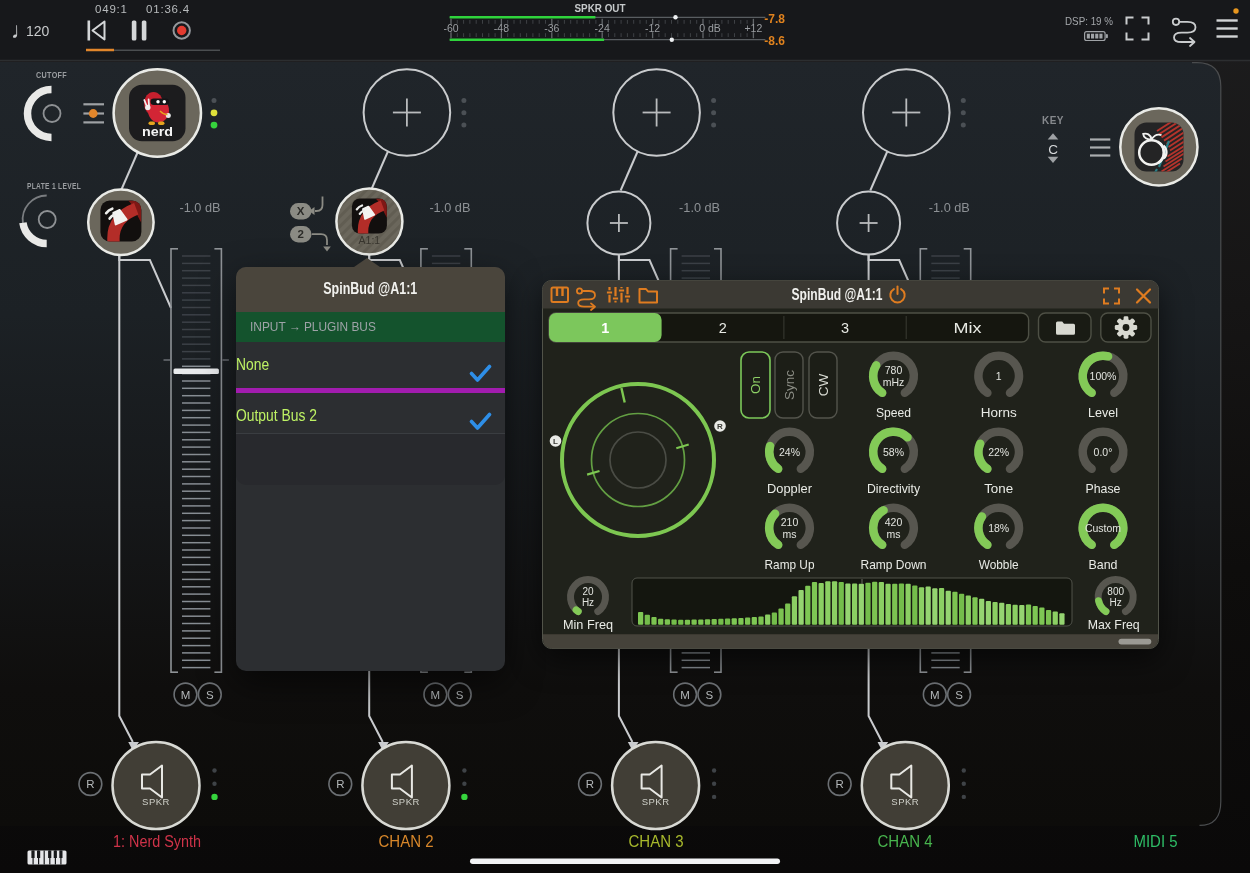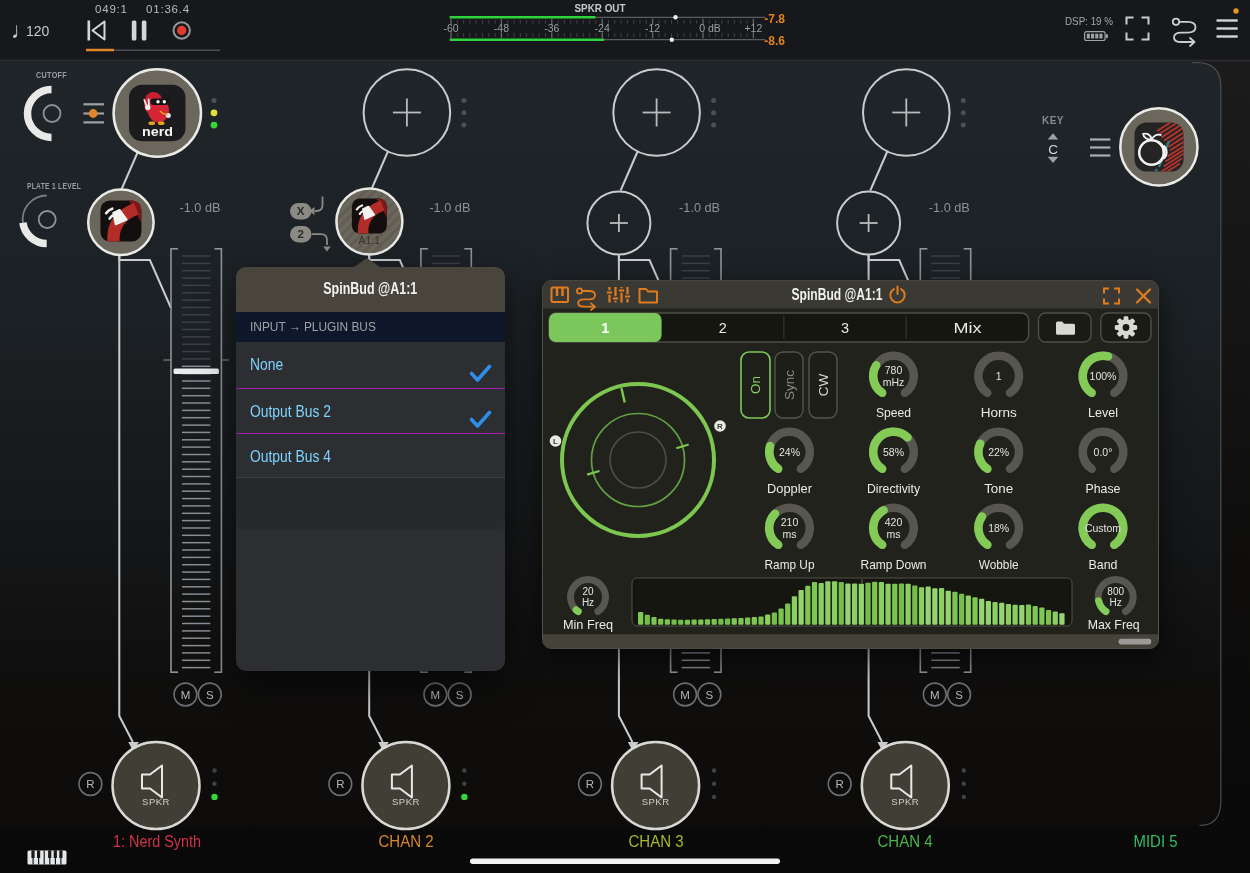--- a/index.html
+++ b/index.html
@@ -7,25 +7,25 @@
   font-family:"Liberation Sans", sans-serif; }
 #stage { position:relative; width:1250px; height:873px; }
 .popup { position:absolute; left:236px; top:267px; width:269px; height:404px;
   border-radius:10px; background:#2c2e31; box-shadow:0 12px 34px rgba(0,0,0,.55); }
 .ptri { position:absolute; left:118px; top:-9px; width:0; height:0;
   border-left:13px solid transparent; border-right:13px solid transparent;
   border-bottom:9px solid #4a453c; }
 .phead { height:44.8px; line-height:44.8px; background:#4a453c; color:#f1f1ee;
   font-size:16px; font-weight:bold; text-align:center; border-radius:10px 10px 0 0; }
 .phead span { display:inline-block; transform:scaleX(0.78); transform-origin:50% 50%; }
-.psec { background:#0f172a; color:#9fa3a8; font-size:13.5px; padding-left:14px; overflow:hidden; }
+.psec { background:#14532d; color:#9fa3a8; font-size:13.5px; padding-left:14px; overflow:hidden; }
 .psec span { display:inline-block; transform:scaleX(0.88); transform-origin:0 50%; }
-.prow { background:#2c2e31; color:#7dd3fc; font-size:16.5px; padding-left:14px; position:relative; }
+.prow { background:#2c2e31; color:#bef264; font-size:16.5px; position:relative; }
 .prow > span:first-child { display:inline-block; transform:scaleX(0.84); transform-origin:0 50%; }
-.psep { border-top:1px solid #a21caf; }
+.psep { border-top:5px solid #a21caf; }
 .pchk { position:absolute; right:13px; top:50%; margin-top:-10px; height:19px; }
 .pfoot { height:52.6px; background:#28292d; border-radius:0 0 10px 10px; border-top:1px solid #3a3d41; }
 .plugwin { position:absolute; left:542px; top:280px; width:617px; height:369px;
   box-shadow:0 10px 30px rgba(0,0,0,.6); border-radius:9px; }
 </style>
 </head>
 <body>
 <div id="stage">
 <svg width="1250" height="873" viewBox="0 0 1250 873" font-family="Liberation Sans, sans-serif" style="position:absolute;left:0;top:0">
 <defs>
@@ -679,21 +679,20 @@
 <div class="popup">
 <div class="ptri"></div>
 <div class="phead"><span>SpinBud @A1:1</span></div>
 <div class="psec" style="height:30.4px;line-height:30.4px"><span>INPUT → PLUGIN BUS</span></div>
 <div class="prow" style="height:45.8px;line-height:45.8px"><span>None</span><span class="pchk"><svg width="23" height="19" viewBox="0 0 23 19">
             <path d="M2.5 9.5 L8.5 16 L20.5 2.5" fill="none" stroke="#2e8ee7" stroke-width="3.6" stroke-linecap="round" stroke-linejoin="round"></path>
           </svg></span></div>
 <div class="prow psep" style="height:44.7px;line-height:44.7px"><span>Output Bus 2</span><span class="pchk"><svg width="23" height="19" viewBox="0 0 23 19">
             <path d="M2.5 9.5 L8.5 16 L20.5 2.5" fill="none" stroke="#2e8ee7" stroke-width="3.6" stroke-linecap="round" stroke-linejoin="round"></path>
           </svg></span></div>
-<div class="prow psep" style="height:44.7px;line-height:44.7px"><span>Output Bus 4</span></div>
 <div class="pfoot"></div>
 </div>
 <div class="plugwin">
 <svg width="617" height="369" viewBox="0 0 617 369" font-family="Liberation Sans, sans-serif" style="position:absolute;left:0;top:0">
 <rect x="0.5" y="0.5" width="616" height="368" rx="9" fill="#20221b" stroke="#515349" stroke-width="1"></rect>
 <path d="M 9.5 0.5 h 598 a 9 9 0 0 1 9 9 V 28.5 H 0.5 V 9.5 a 9 9 0 0 1 9 -9 Z" fill="#3b3933"></path>
 <rect x="9.5" y="7.5" width="16.5" height="14.5" rx="1.5" fill="none" stroke="#df7c20" stroke-width="2"></rect>
 <path d="M 15 7.5 V 16 M 20.5 7.5 V 16" stroke="#df7c20" stroke-width="2.4"></path>
 <circle cx="37.5" cy="11" r="2.6" fill="none" stroke="#df7c20" stroke-width="1.8"></circle>
 <path d="M 40.3 11 H 47 C 51.5 11 53 13 53 15.2 C 53 17.4 51.5 19.3 47 19.3 H 42 C 37.8 19.3 36.2 21 36.2 23 C 36.2 25 37.8 26.7 42 26.7 H 52" fill="none" stroke="#df7c20" stroke-width="1.8"></path>

